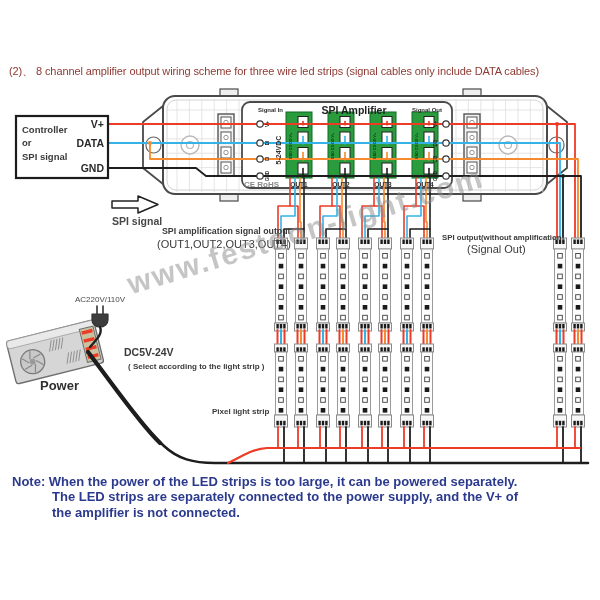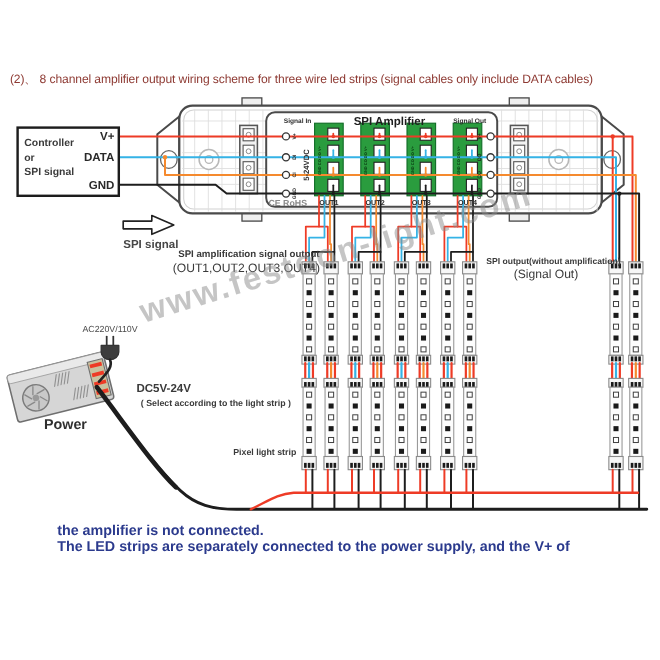--- a/index.html
+++ b/index.html
@@ -640,16 +640,17 @@
         <text transform="rotate(-90 437 124)" text-anchor="middle" font-weight="bold" fill="#222" x="437" y="124" font-size="4.6">V+</text>
         <text transform="rotate(-90 437 143)" text-anchor="middle" font-weight="bold" fill="#222" x="437" y="143" font-size="4.6">DO</text>
         <text transform="rotate(-90 437 159)" text-anchor="middle" font-weight="bold" fill="#222" x="437" y="159" font-size="4.6">CO</text>
         <text transform="rotate(-90 437 176)" text-anchor="middle" font-weight="bold" fill="#222" x="437" y="176" font-size="4.6">GND</text>
       </g>
 </svg>
 
 <div id="title">(2)、 8 channel amplifier output wiring scheme for three wire led strips (signal cables only include DATA cables)</div>
 <div id="watermark">www.festoon-light.com</div>
 <div id="note">
+  <div>Note: When the power of the LED strips is too large, it can be powered separately.</div>
+  <div class="ind">The LED strips are separately connected to the power supply, and the V+ of</div>
   <div class="ind">the amplifier is not connected.</div>
-  <div class="ind">The LED strips are separately connected to the power supply, and the V+ of</div>
 </div>
 </div>
 
 </body></html>

